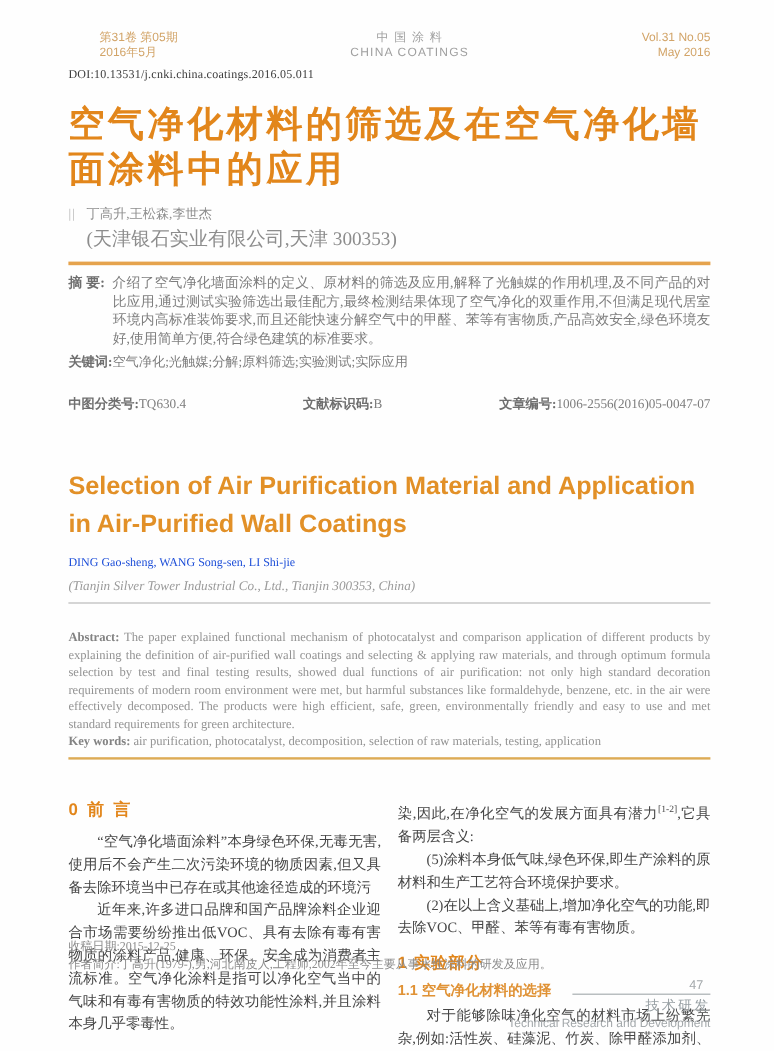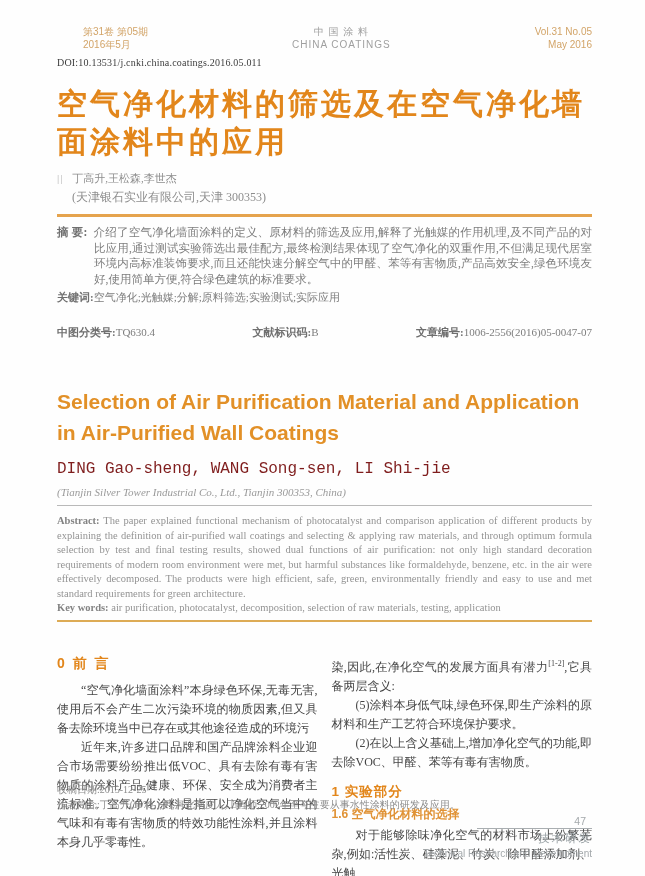--- a/index.html
+++ b/index.html
@@ -25,44 +25,44 @@
   .title-cn{
     margin:17px 0 0 0;
     font-family:"Liberation Sans", sans-serif;
     font-weight:bold;
     font-size:30px;line-height:38px;
     letter-spacing:3px;
     color:#e2861b;
   }
   .authors-cn{margin-top:10px;font-size:11px;color:#8d8d8d;}
   .author-mark{color:#b5b5b5;margin-right:6px;letter-spacing:1px;}
-  .affiliation-cn{margin-top:3px;padding-left:15px;font-size:12px;color:#8d8d8d;}
+  .affiliation-cn{margin-top:3px;padding-left:15px;font-size:16px;color:#8d8d8d;}
   .divider-thick{margin-top:8px;height:3px;background:#e5a34d;}
   
   .abstract-cn{margin-top:8px;font-size:11.5px;line-height:15.5px;text-align:justify;
     color:#7d7d7d;padding-left:37px;}
   .abstract-cn .label{font-weight:bold;margin-left:-37px;padding-right:6px;color:#6f6f6f;}
   .keywords-cn{margin-top:3px;font-size:11px;color:#7d7d7d;}
   .keywords-cn .label{font-weight:bold;color:#6f6f6f;}
   .classification{margin-top:20px;display:flex;justify-content:space-between;
     font-size:11px;color:#7d7d7d;}
   .classification .label{font-weight:bold;color:#6f6f6f;}
   
   .title-en{
     margin:46px 0 0 0;
     font-family:"Liberation Sans", sans-serif;
     font-weight:bold;
     font-size:21px;line-height:31px;
     color:#e29027;
   }
-  .authors-en{margin-top:12px;font-size:16px;color:#7f1d1d;
-    font-family:Liberation Mono, monospace;}
+  .authors-en{margin-top:12px;font-size:10px;color:#1d4ed8;
+    font-family:Liberation Serif, serif;}
   .affiliation-en{margin-top:8px;font-size:11px;font-style:italic;color:#9a9a9a;}
   .divider-thin{margin-top:7px;border-top:1px solid #b9b9b9;}
-  .abstract-en{margin-top:8px;font-size:10.5px;line-height:14.5px;text-align:justify;color:#939393;}
+  .abstract-en{margin-top:22px;font-size:10.5px;line-height:14.5px;text-align:justify;color:#939393;}
   .abstract-en .label{font-weight:bold;color:#838383;}
   .keywords-en{font-size:10.5px;line-height:14.5px;color:#939393;}
   .keywords-en .label{font-weight:bold;color:#838383;}
   .divider-orange{margin-top:4px;border-top:2px solid #ddab55;}
   
   .columns{display:flex;gap:14px;margin-top:32px;}
   .col{width:50%;font-size:12px;line-height:19px;text-align:justify;color:#454545;}
   .col p{margin:0;text-indent:2em;}
   .col p.cont{text-indent:0;}
   .h-sec{font-family:"Liberation Sans", sans-serif;font-weight:bold;
@@ -146,21 +146,21 @@
     <div class="col">
       <h3 class="h-sec">0  前  言</h3>
       <p>“空气净化墙面涂料”本身绿色环保,无毒无害,使用后不会产生二次污染环境的物质因素,但又具备去除环境当中已存在或其他途径造成的环境污</p>
       <p>近年来,许多进口品牌和国产品牌涂料企业迎合市场需要纷纷推出低VOC、具有去除有毒有害物质的涂料产品,健康、环保、安全成为消费者主流标准。空气净化涂料是指可以净化空气当中的气味和有毒有害物质的特效功能性涂料,并且涂料本身几乎零毒性。</p>
     </div>
     <div class="col">
       <p class="cont"><span>染,因此,在净化空气的发展方面具有潜力</span><sup class="cite">[1-2]</sup><span>,它具备两层含义:</span></p>
       <p>(5)涂料本身低气味,绿色环保,即生产涂料的原材料和生产工艺符合环境保护要求。</p>
       <p>(2)在以上含义基础上,增加净化空气的功能,即去除VOC、甲醛、苯等有毒有害物质。</p>
       <h3 class="h-sec1">1  实验部分</h3>
-      <h4 class="h-sub">1.6  空气净化材料的选择</h4>
+      <h4 class="h-sub">1.1  空气净化材料的选择</h4>
       <p>对于能够除味净化空气的材料市场上纷繁芜杂,例如:活性炭、硅藻泥、竹炭、除甲醛添加剂、光触</p>
     </div>
   </div>
 
   <div class="footnote">
     <div><span>收稿日期:</span><span>2015-12-25</span></div>
     <div><span>作者简介:</span><span>丁高升(1979-),男,河北南皮人,工程师,2002年至今主要从事水性涂料的研发及应用。</span></div>
   </div>
 
   <div class="footer">

